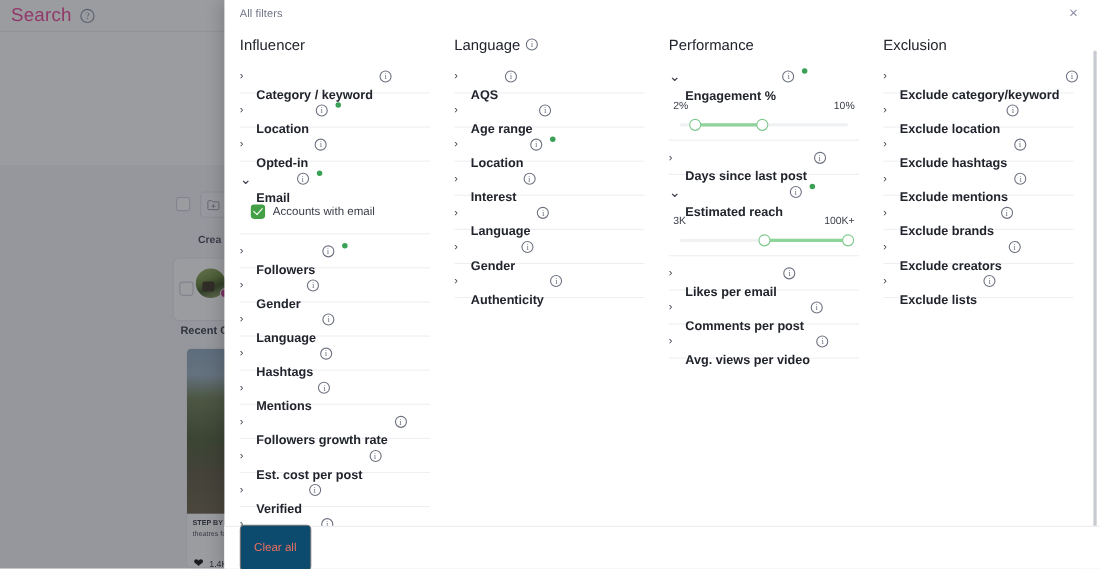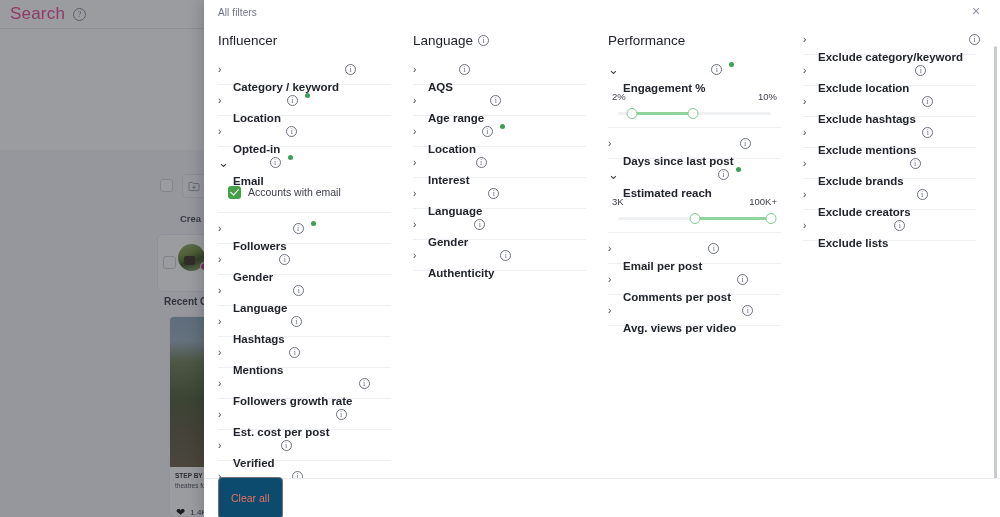--- a/index.html
+++ b/index.html
@@ -455,35 +455,38 @@
               <span>100K+</span>
             </div>
             <div class="track">
               <div class="fill" style="left: 50%; width: 50%;"></div>
               <div class="knob" style="left: 50%;"></div>
               <div class="knob" style="left: 100%;"></div>
             </div>
           </div>
           <div class="f-row">
             <span class="chev">›</span>
-            <span class="f-label">Email per post</span>
+            <span class="f-label">Likes per email</span>
             <span class="i-icon">i</span>
           </div>
           <div class="f-row">
             <span class="chev">›</span>
             <span class="f-label">Comments per post</span>
             <span class="i-icon">i</span>
           </div>
           <div class="f-row">
             <span class="chev">›</span>
             <span class="f-label">Avg. views per video</span>
             <span class="i-icon">i</span>
           </div>
         </div>
         <div class="col">
+          <div class="col-head">
+            <span>Exclusion</span>
+          </div>
           <div class="f-row">
             <span class="chev">›</span>
             <span class="f-label">Exclude category/keyword</span>
             <span class="i-icon">i</span>
           </div>
           <div class="f-row">
             <span class="chev">›</span>
             <span class="f-label">Exclude location</span>
             <span class="i-icon">i</span>
           </div>

